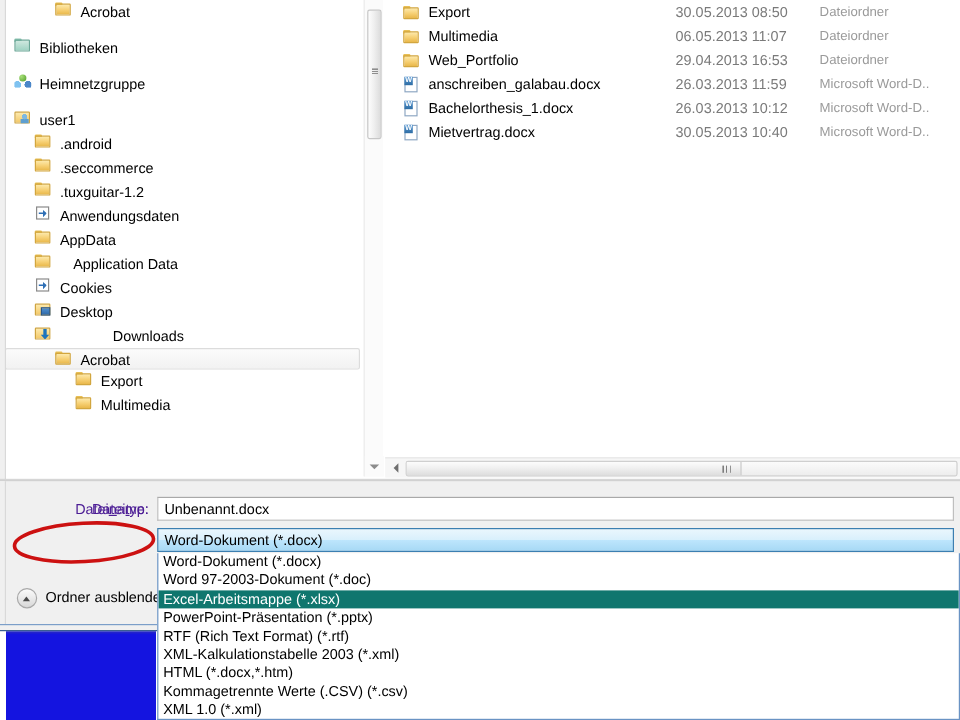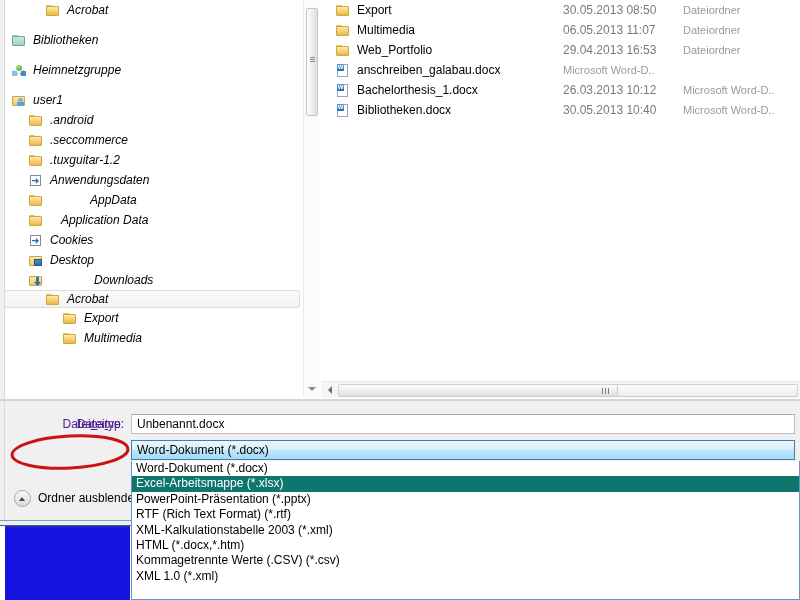--- a/index.html
+++ b/index.html
@@ -34,23 +34,21 @@
     overflow: hidden;
   }
   .tree-row {
     position: relative;
     height: 20px;
     line-height: 20px;
     font-size: 12px;
     color: #000000;
     white-space: nowrap;
     display: flex;
-    align-items: center;
     padding-left: 6px;
-    font-style: italic;
   }
   .tree-row.spacer-above { margin-top: 10px; }
   .tree-row.selected {
     background: linear-gradient(to bottom,#fbfbfb 0%, #f2f2f2 100%);
     border: 1px solid #dcdcdc;
     border-radius: 2px;
     height: 18px; line-height: 18px;
     margin-left: -1px;
     width: 296px;
     box-sizing: border-box;
@@ -421,21 +419,21 @@
           <span class="tree-label">.seccommerce</span>
         </div>
         <div class="tree-row" style="padding-left: 23px;">
           <span class="ico folder"></span>
           <span class="tree-label">.tuxguitar-1.2</span>
         </div>
         <div class="tree-row" style="padding-left: 23px;">
           <span class="ico shortcut"></span>
           <span class="tree-label">Anwendungsdaten</span>
         </div>
-        <div class="tree-row" style="padding-left: 23px; gap: 40px;">
+        <div class="tree-row" style="padding-left: 23px;">
           <span class="ico folder"></span>
           <span class="tree-label">AppData</span>
         </div>
         <div class="tree-row" style="padding-left: 23px; gap: 11px;">
           <span class="ico folder"></span>
           <span class="tree-label">Application Data</span>
         </div>
         <div class="tree-row" style="padding-left: 23px;">
           <span class="ico shortcut"></span>
           <span class="tree-label">Cookies</span>
@@ -486,31 +484,32 @@
         </div>
         <div class="file-row">
           <span class="ico folder"></span>
           <span class="file-name">Web_Portfolio</span>
           <span class="file-date">29.04.2013 16:53</span>
           <span class="file-type">Dateiordner</span>
         </div>
         <div class="file-row">
           <span class="ico word"></span>
           <span class="file-name">anschreiben_galabau.docx</span>
+          <span class="file-date">26.03.2013 11:59</span>
           <span class="file-type">Microsoft Word-D..</span>
         </div>
         <div class="file-row">
           <span class="ico word"></span>
           <span class="file-name">Bachelorthesis_1.docx</span>
           <span class="file-date">26.03.2013 10:12</span>
           <span class="file-type">Microsoft Word-D..</span>
         </div>
         <div class="file-row">
           <span class="ico word"></span>
-          <span class="file-name">Bibliotheken.docx</span>
+          <span class="file-name">Mietvertrag.docx</span>
           <span class="file-date">30.05.2013 10:40</span>
           <span class="file-type">Microsoft Word-D..</span>
         </div>
       </div>
 
     <div id="file-hscroll">
       <div id="hscroll-left-btn">
         <div class="arrow-lf"></div>
       </div>
       <div id="hscroll-track">
@@ -539,20 +538,21 @@
 
   <div id="filetype-combo">Word-Dokument (*.docx)</div>
 
   <div id="hide-folders-btn">
     <div id="hide-folders-chevron"></div>
     <span id="hide-folders-label">Ordner ausblenden</span>
   </div>
 
   <div id="filetype-dropdown">
       <div class="dd-item">Word-Dokument (*.docx)</div>
+      <div class="dd-item">Word 97-2003-Dokument (*.doc)</div>
       <div class="dd-item highlight">Excel-Arbeitsmappe (*.xlsx)</div>
       <div class="dd-item">PowerPoint-Präsentation (*.pptx)</div>
       <div class="dd-item">RTF (Rich Text Format) (*.rtf)</div>
       <div class="dd-item">XML-Kalkulationstabelle 2003 (*.xml)</div>
       <div class="dd-item">HTML (*.docx,*.htm)</div>
       <div class="dd-item">Kommagetrennte Werte (.CSV) (*.csv)</div>
       <div class="dd-item">XML 1.0 (*.xml)</div>
     </div>
 
   <div id="window-bottom-frame"></div>

